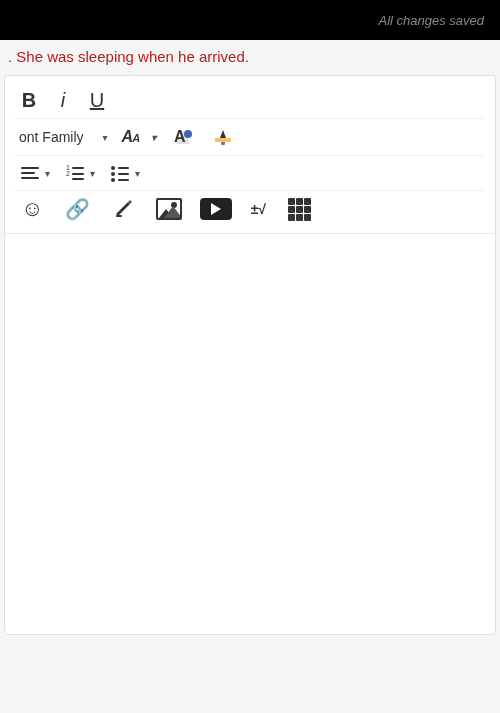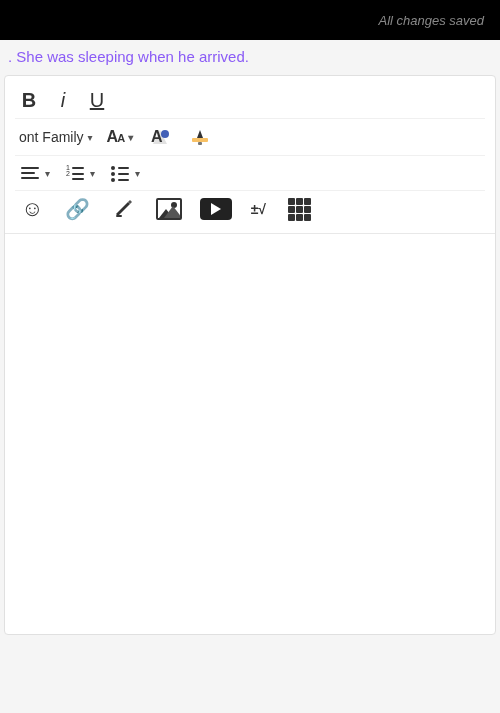--- a/index.html
+++ b/index.html
@@ -26,21 +26,21 @@
     .status-text {
       font-size: 13px;
       color: #888;
       font-style: italic;
     }
 
     .content-preview {
       padding: 8px 16px 10px 8px;
       background: #f5f5f5;
       font-size: 15px;
-      color: #8b5cf6;
+      color: #b91c1c;
     }
 
     .editor-container {
       margin: 0 4px;
       background: #fff;
       border-radius: 4px;
       border: 1px solid #e0e0e0;
       padding: 0;
       min-height: 540px;
     }
@@ -87,21 +87,21 @@
     }
 
     .tb-btn.underline {
       text-decoration: underline;
       font-size: 20px;
     }
 
     .font-family-selector {
       display: flex;
       align-items: center;
-      gap: 2px;
+      gap: 17px;
       font-size: 14px;
       color: #333;
       cursor: pointer;
       padding: 2px 4px;
       border-radius: 3px;
     }
 
     .font-family-label {
       font-size: 14px;
       color: #333;
@@ -109,27 +109,28 @@
 
     .dropdown-arrow {
       font-size: 10px;
       color: #555;
       margin-left: 2px;
     }
 
     .font-size-selector {
       display: flex;
       align-items: center;
-      gap: 1px;
+      gap: 9px;
       font-size: 15px;
       font-weight: bold;
       color: #333;
       cursor: pointer;
       padding: 2px 4px;
       border-radius: 3px;
+      font-style: italic;
     }
 
     .font-size-label {
       font-size: 16px;
       font-weight: bold;
     }
 
     .font-size-label .small-a {
       font-size: 11px;
       vertical-align: baseline;

